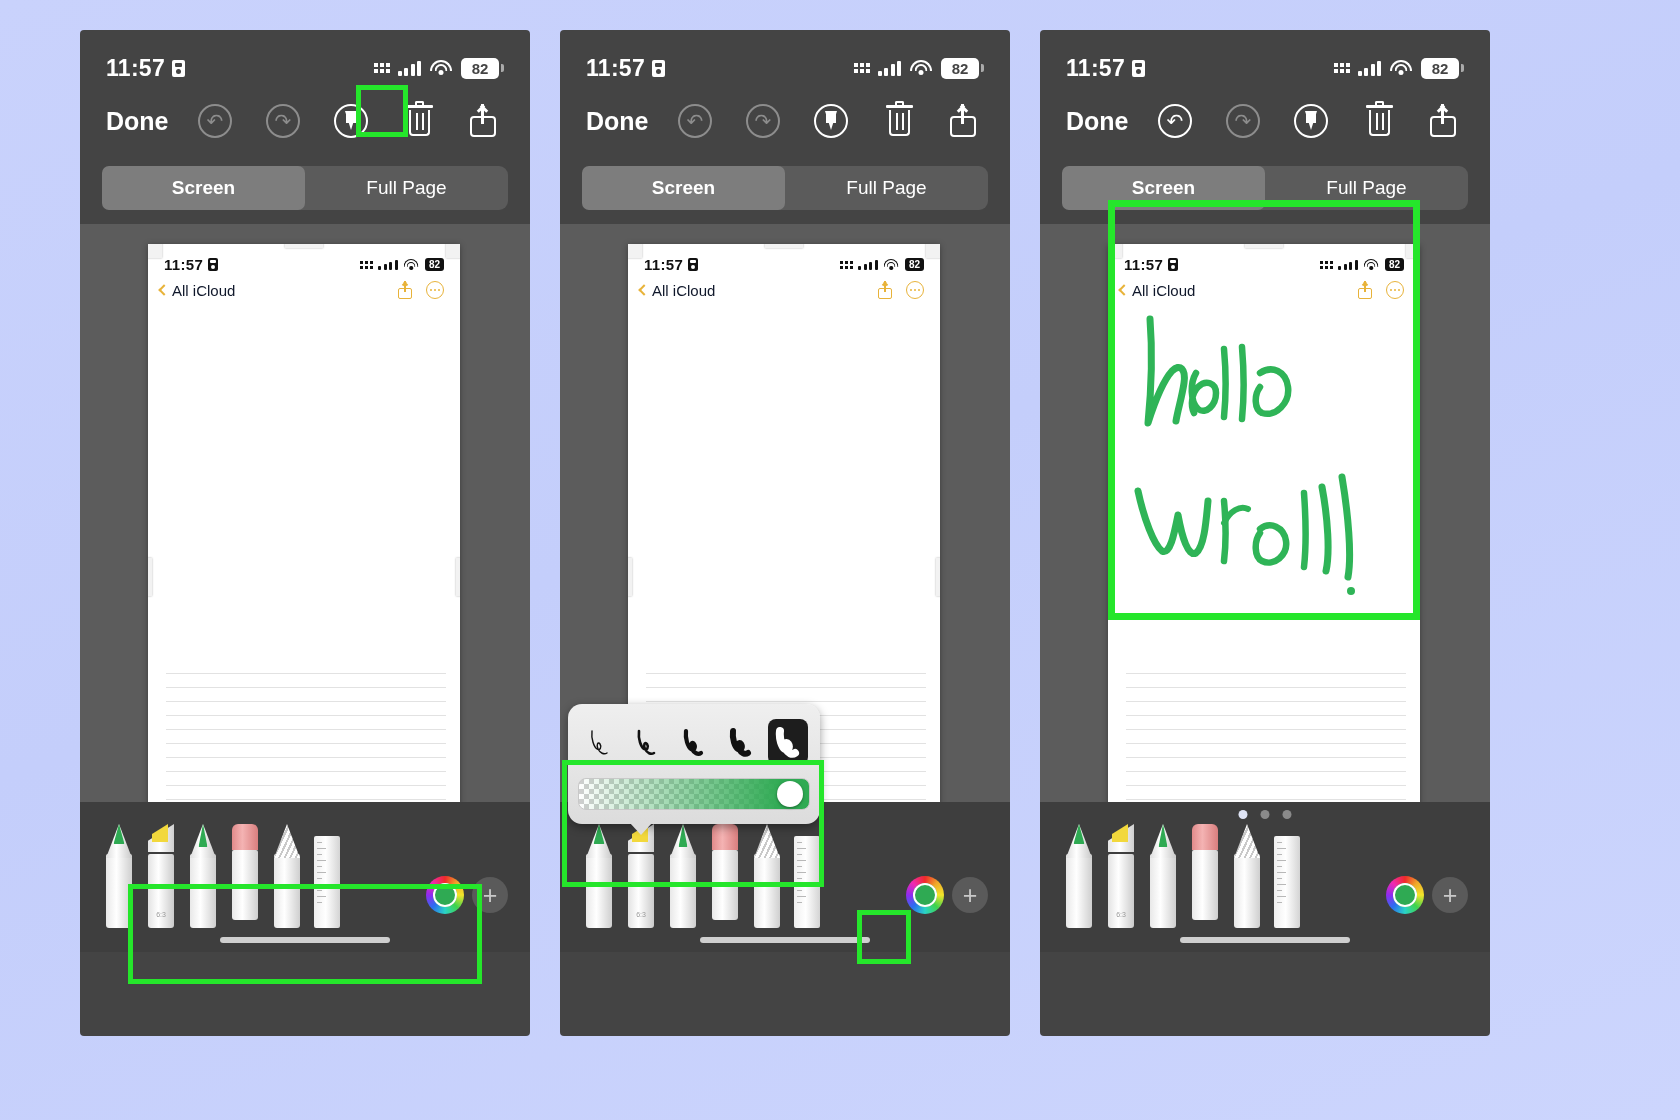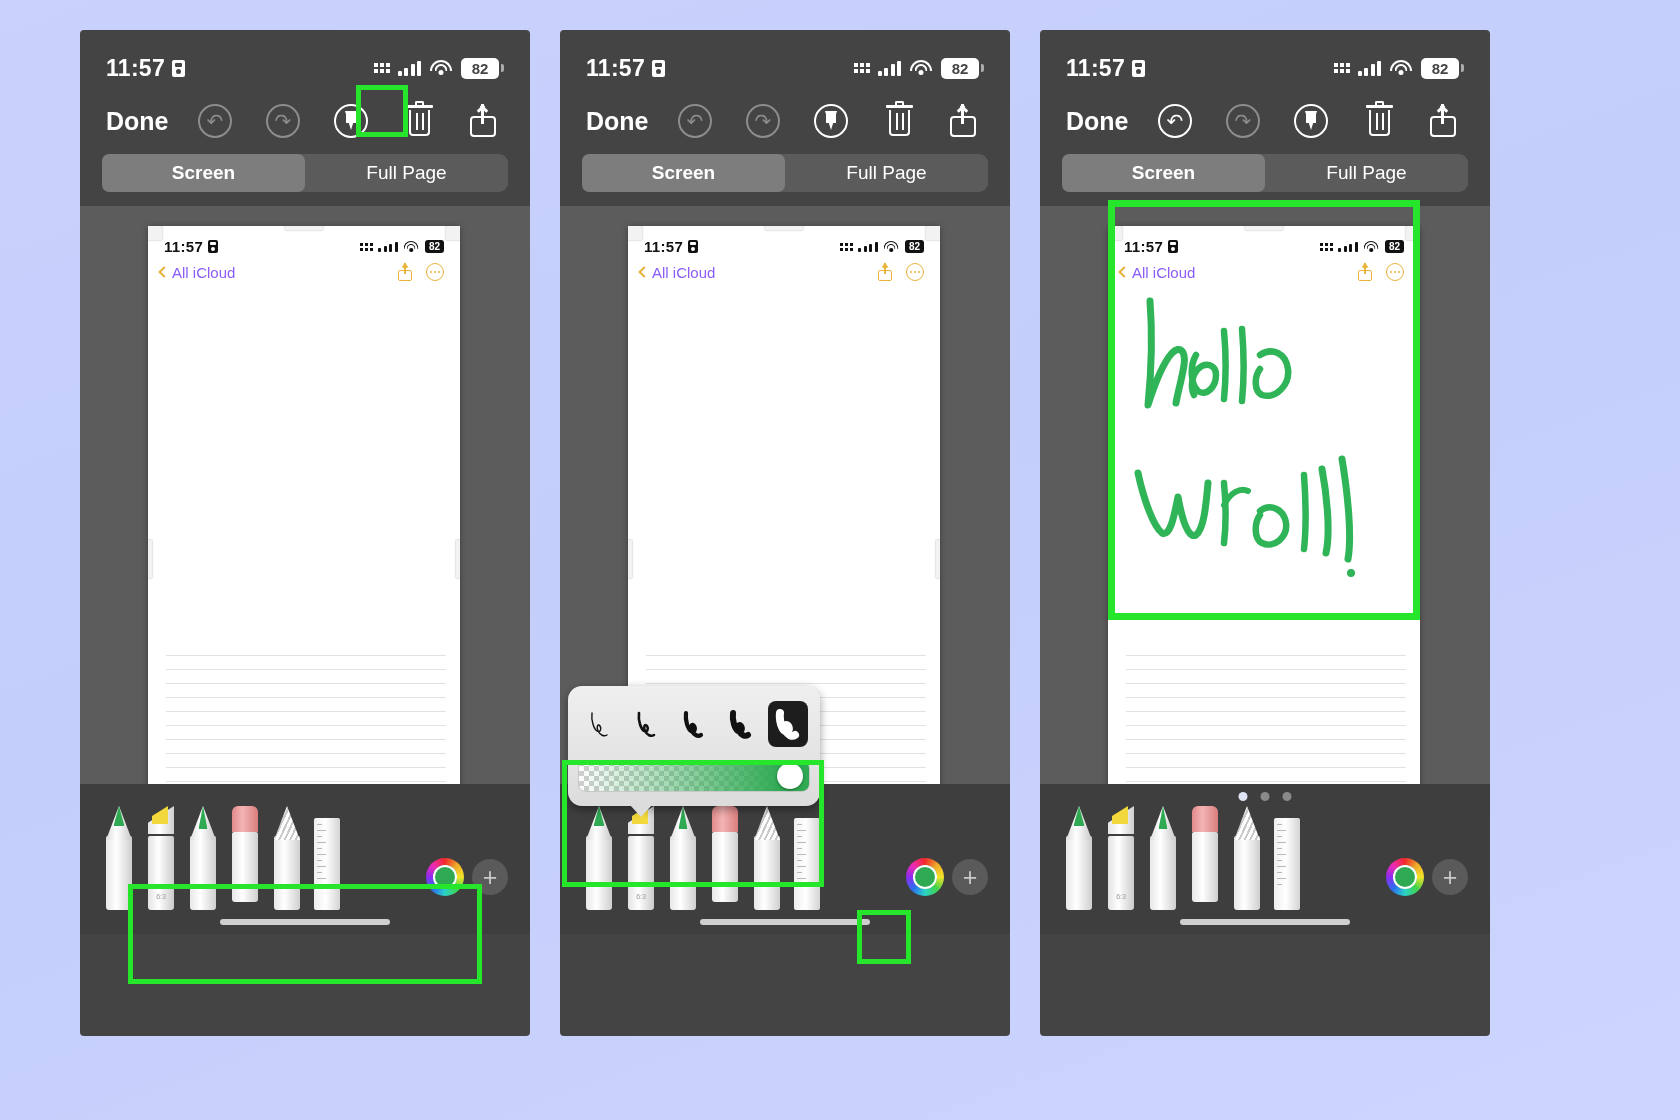--- a/index.html
+++ b/index.html
@@ -155,22 +155,22 @@
     position:absolute; top:0; left:11px; width:2.6px; height:20px; background:#fff;
   }
   .share-arrow::before,.share-arrow::after{
     content:""; position:absolute; top:0; width:9px; height:2.6px; background:#fff;
   }
   .share-arrow::before{ left:-6px; transform:rotate(-45deg); transform-origin:right center; }
   .share-arrow::after{ left:0px; transform:rotate(45deg); transform-origin:left center; }
 
   
   .segmented {
-    margin:4px 22px 0 22px;
-    height:38px;
+    margin:16px 22px 0 22px;
+    height:44px;
     background:#5b5b5b;
     border-radius:9px;
     display:flex;
     padding:0;
   }
   .seg {
     flex:1;
     display:flex; align-items:center; justify-content:center;
     font-size:19px; color:#ffffff;
     border-radius:7px;
@@ -217,21 +217,21 @@
   .shot-sb-right .wifi i:nth-child(2){ width:9px; height:5px; top:3px; }
   .shot-sb-right .wifi i:nth-child(3){ width:3.5px;height:3.5px; top:7px; background:#111; }
   .shot-batt {
     background:#111; color:#fff; font-size:10px; font-weight:bold;
     border-radius:3px; padding:1px 4px;
   }
 
   .shot-nav {
     display:flex; align-items:center; justify-content:space-between;
     padding:4px 16px 6px 12px;
-    color:#8b5cf6;
+    color:#0f172a;
   }
   .back-link { display:flex; align-items:center; gap:4px; font-size:15px; }
   .chev {
     width:8px; height:8px; border-left:2.2px solid #e8b33a; border-bottom:2.2px solid #e8b33a;
     transform:rotate(45deg);
   }
   .shot-nav-right { display:flex; align-items:center; gap:14px; }
   .mini-share { position:relative; width:14px; height:18px; }
   .mini-share .sbx {
     position:absolute; bottom:0; left:0; width:14px; height:11px;

